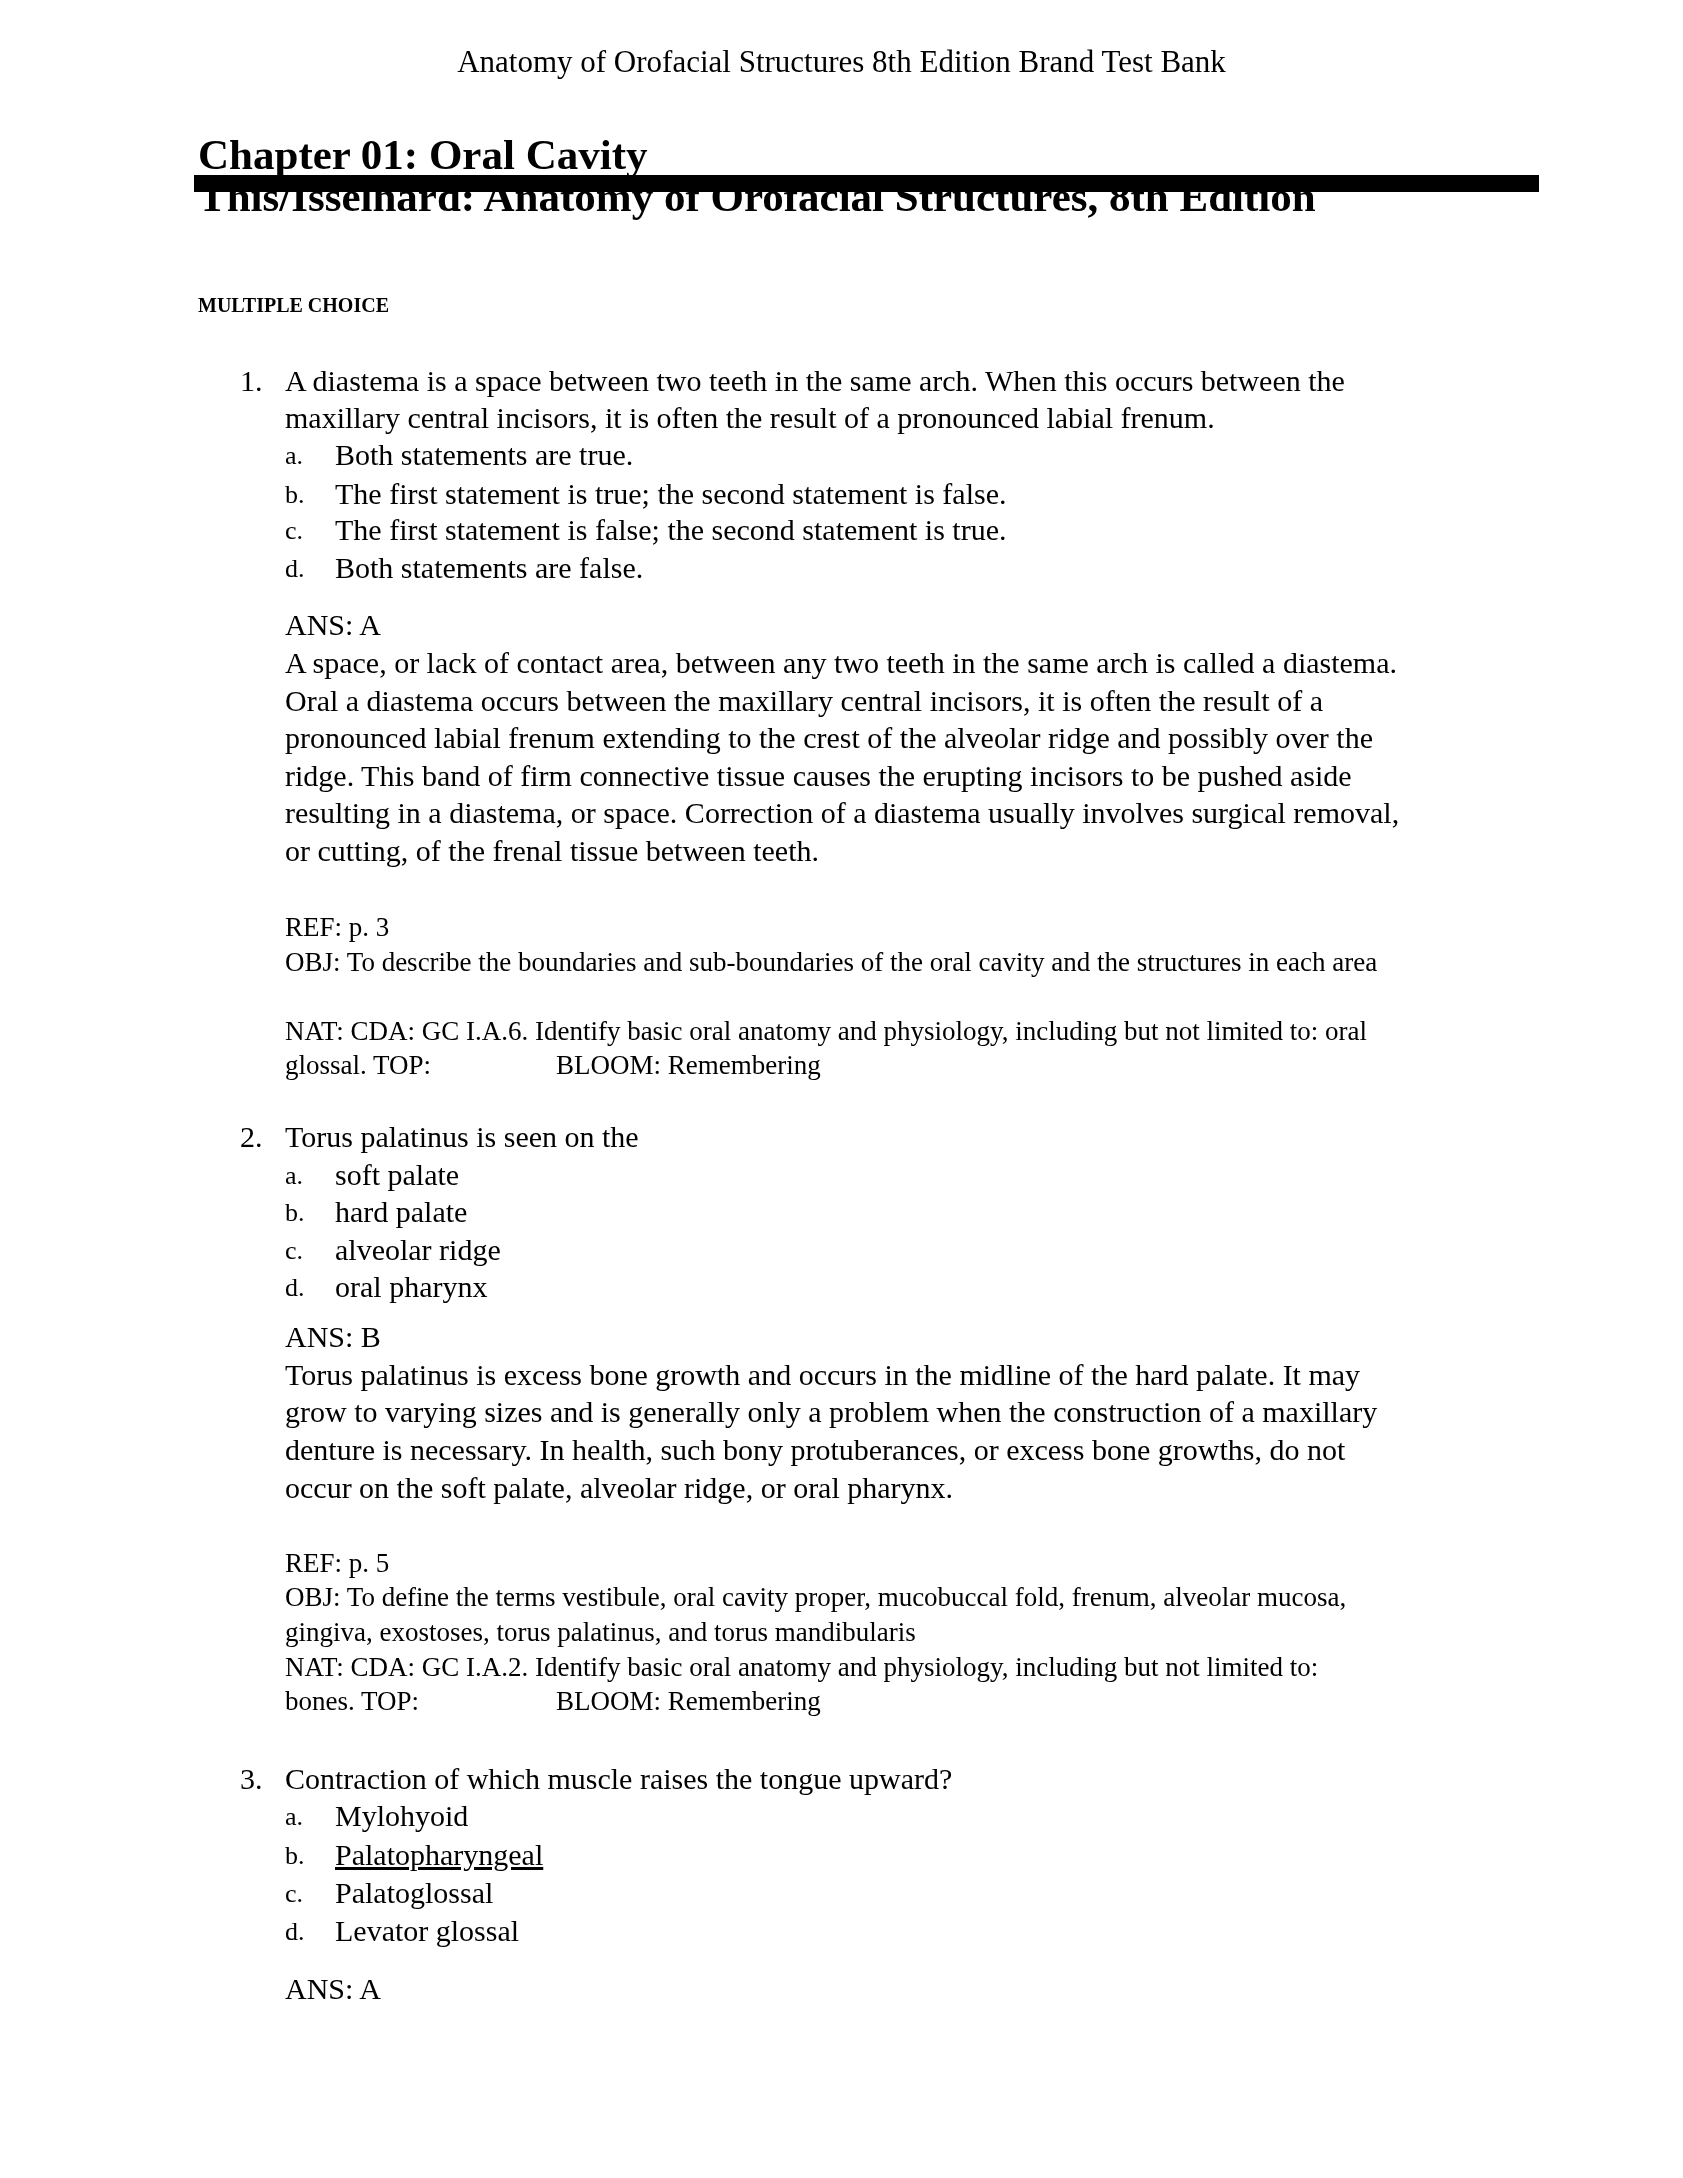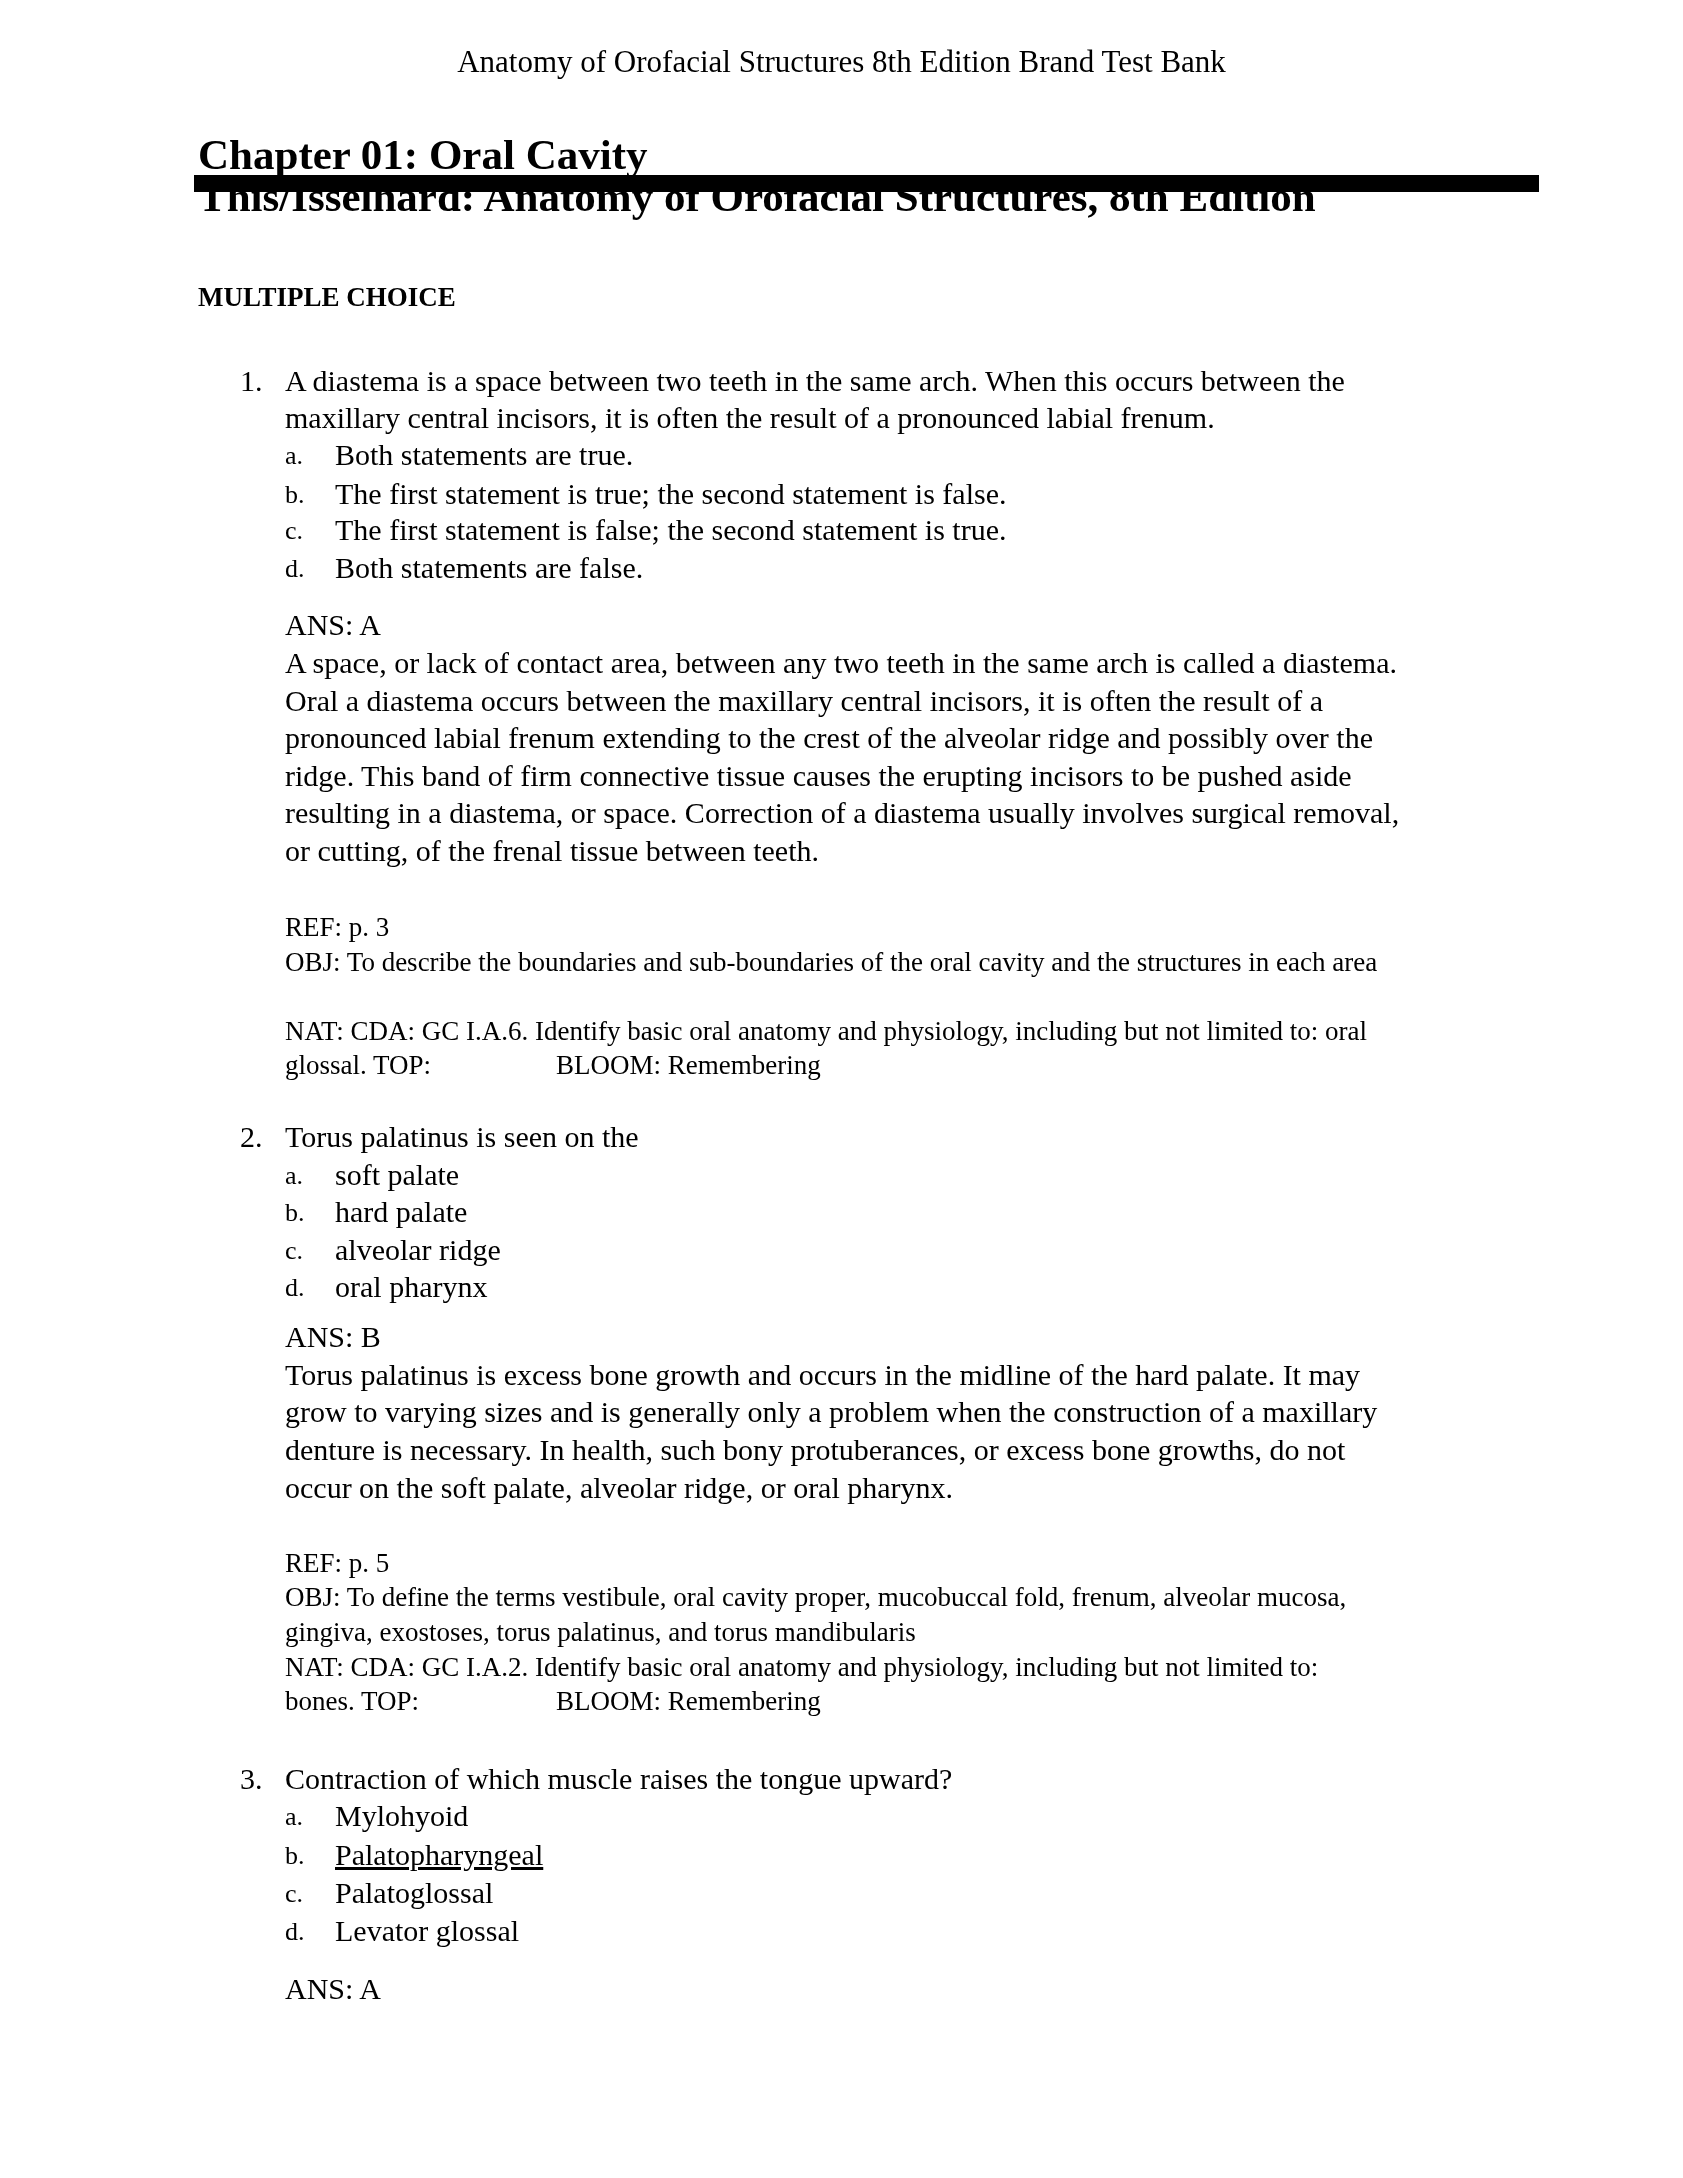--- a/index.html
+++ b/index.html
@@ -2,21 +2,21 @@
 <html><head>
 <meta charset="utf-8">
 <style>
   html, body { margin: 0; padding: 0; background: #ffffff; }
   body { width: 1683px; height: 2178px; position: relative; overflow: hidden;
          font-family: "Liberation Serif", "DejaVu Serif", serif; color: #000; }
   .abs { position: absolute; white-space: nowrap; margin-top: 41px; }
   .hdr { left: 0; width: 1683px; text-align: center; font-size: 31px; line-height: 36px; top: 3px; }
   .h-bold { font-weight: bold; font-size: 43px; line-height: 38px; left: 198px; }
   .rule { position: absolute; left: 194px; width: 1345px; top: 175px; height: 17px; background: #000; }
-  .section { left: 198px; top: 239px; font-weight: bold; font-size: 27px; line-height: 34px; }
+  .section { left: 198px; top: 247px; font-weight: bold; font-size: 20px; line-height: 34px; }
   .line { font-size: 30px; line-height: 38px; }
   .small { font-size: 27px; line-height: 34px; }
   .qnum { left: 240px; }
   .qtext { left: 285px; }
   .lbl { left: 285px; font-size: 26px; }
   .opt { left: 335px; }
   .meta { left: 285px; }
   .bloom { left: 556px; }
 </style>
 </head>

